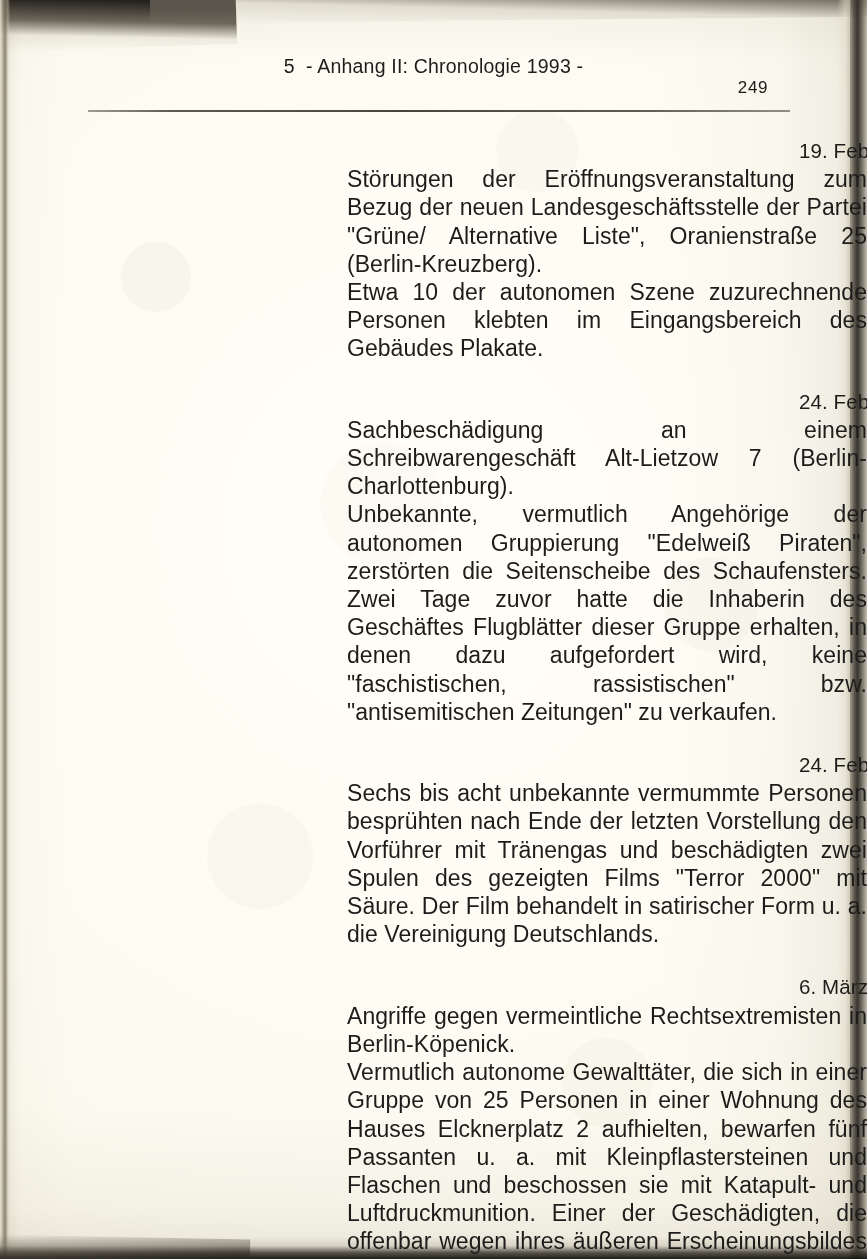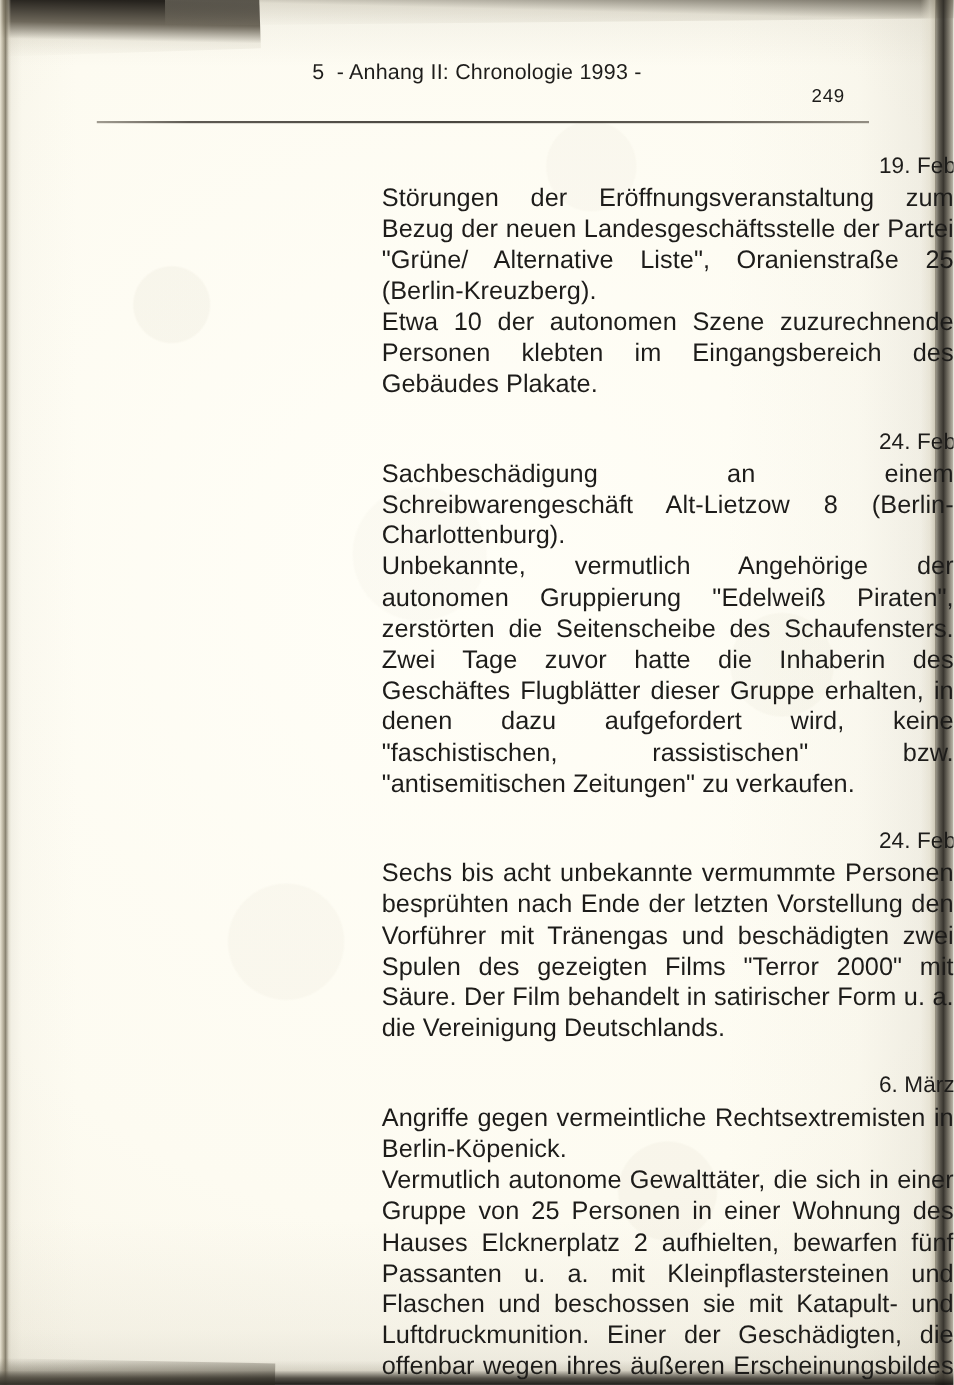--- a/index.html
+++ b/index.html
@@ -274,21 +274,21 @@
         <div class="entry">
           <div class="entry-date">19. Februar</div>
           <div class="entry-body">
             <p class="para">Störungen der Eröffnungsveranstaltung zum Bezug der neuen Landesgeschäftsstelle der Partei "Grüne/ Alternative Liste", Oranienstraße 25 (Berlin-Kreuzberg).</p>
             <p class="para">Etwa 10 der autonomen Szene zuzurechnende Personen klebten im Eingangsbereich des Gebäudes Plakate.</p>
           </div>
         </div>
         <div class="entry">
           <div class="entry-date">24. Februar</div>
           <div class="entry-body">
-            <p class="para">Sachbeschädigung an einem Schreibwarengeschäft Alt-Lietzow 8 (Berlin-Charlottenburg).</p>
+            <p class="para">Sachbeschädigung an einem Schreibwarengeschäft Alt-Lietzow 7 (Berlin-Charlottenburg).</p>
             <p class="para">Unbekannte, vermutlich Angehörige der autonomen Gruppierung "Edelweiß Piraten", zerstörten die Seitenscheibe des Schaufensters. Zwei Tage zuvor hatte die Inhaberin des Geschäftes Flugblätter dieser Gruppe erhalten, in denen dazu aufgefordert wird, keine "faschistischen, rassistischen" bzw. "antisemitischen Zeitungen" zu verkaufen.</p>
           </div>
         </div>
         <div class="entry">
           <div class="entry-date">24. Februar</div>
           <div class="entry-body">
             <p class="para">Sechs bis acht unbekannte vermummte Personen besprühten nach Ende der letzten Vorstellung den Vorführer mit Tränengas und beschädigten zwei Spulen des gezeigten Films "Terror 2000" mit Säure. Der Film behandelt in satirischer Form u. a. die Vereinigung Deutschlands.</p>
           </div>
         </div>
         <div class="entry">

